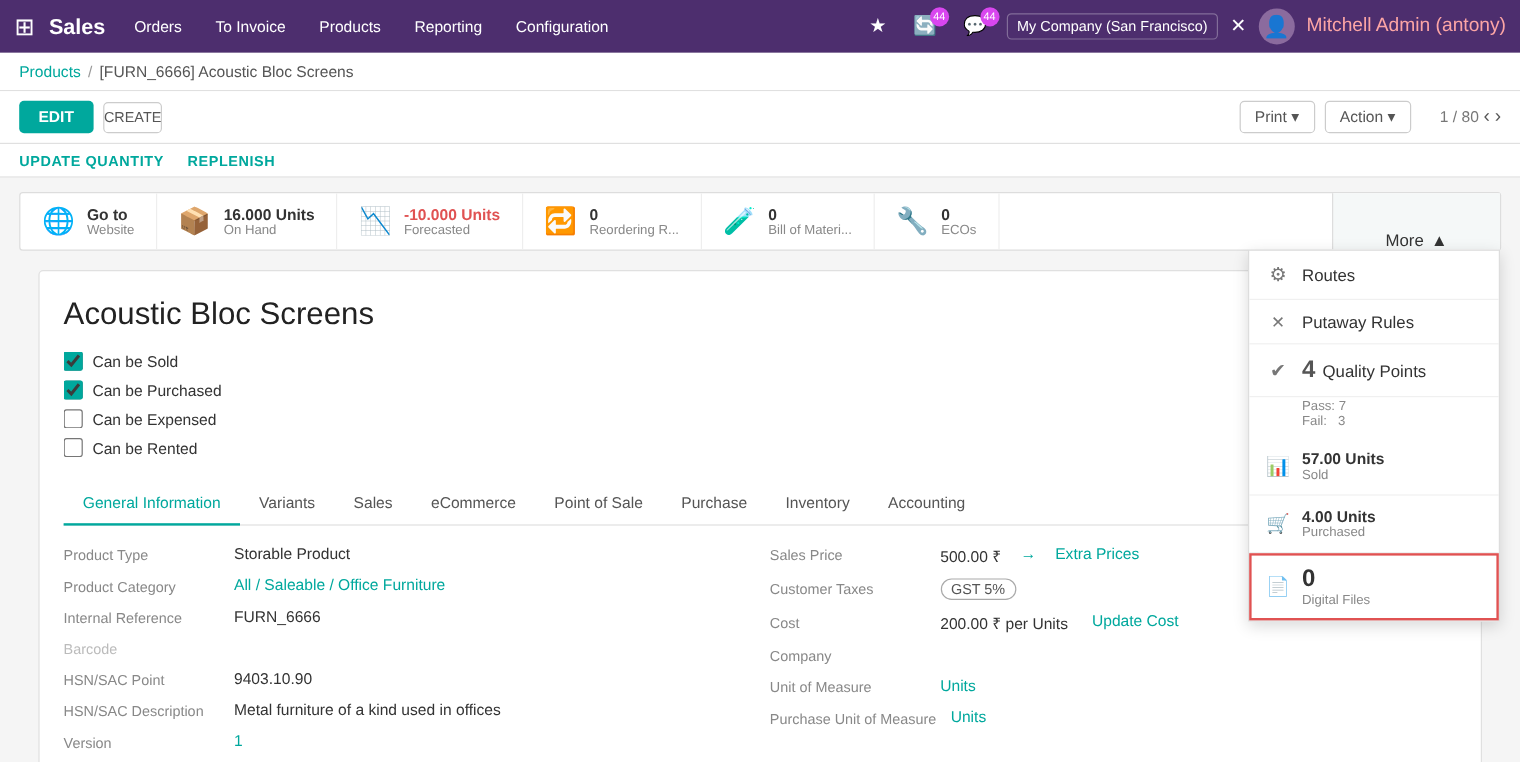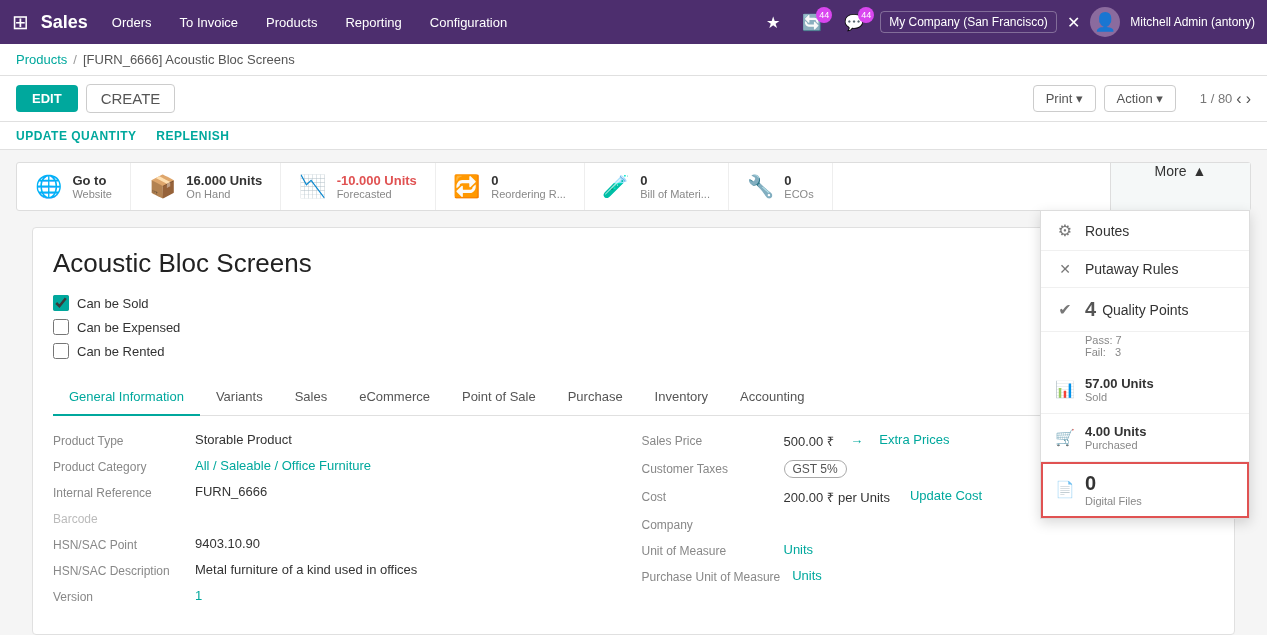--- a/index.html
+++ b/index.html
@@ -65,21 +65,21 @@
       height: 30px;
       border-radius: 50%;
       background: #8b6b9e;
       display: flex;
       align-items: center;
       justify-content: center;
       font-size: 11px;
       color: white;
       overflow: hidden;
     }
-    .user-name { font-size: 12px; color: #ffffff; cursor: pointer; }
+    .user-name { font-size: 16px; color: #fca5a5; cursor: pointer; }
 
     
     .breadcrumb-bar {
       background: white;
       padding: 8px 16px;
       border-bottom: 1px solid #e0e0e0;
       display: flex;
       align-items: center;
       gap: 6px;
     }
@@ -103,22 +103,22 @@
       border-radius: 4px;
       padding: 6px 16px;
       font-size: 13px;
       font-weight: bold;
       cursor: pointer;
     }
     .btn-create {
       background: none;
       border: 1px solid #ccc;
       border-radius: 4px;
-      padding: 5px 14px;
-      font-size: 15px;
+      padding: 5px 0;
+      font-size: 12px;
       cursor: pointer;
       color: #555;
     }
     .action-spacer { flex: 1; }
     .btn-print, .btn-action {
       background: none;
       border: 1px solid #ccc;
       border-radius: 4px;
       padding: 5px 12px;
       font-size: 13px;
@@ -254,21 +254,21 @@
       display: flex;
       flex: 1;
       overflow: hidden;
     }
 
     .ribbon-more {
       border-left: 1px solid #ddd;
       background: #f5f8f8;
       min-width: 140px;
       display: flex;
-      align-items: flex-start;
+      align-items: flex-end;
       justify-content: center;
       cursor: pointer;
       font-size: 14px;
       color: #333;
       gap: 6px;
       position: relative;
     }
 
     .more-panel {
       position: absolute;
@@ -499,20 +499,24 @@
     <div class="form-wrap">
       <div class="product-form">
 
         <div class="product-title">Acoustic Bloc Screens</div>
 
         <div class="checkbox-row">
           <input type="checkbox" checked="" style="">
           <span class="checkbox-label">Can be Sold</span>
         </div>
         <div class="checkbox-row">
+          <input type="checkbox" checked="" style="">
+          <span class="checkbox-label">Can be Purchased</span>
+        </div>
+        <div class="checkbox-row">
           <input type="checkbox" style="">
           <span class="checkbox-label">Can be Expensed</span>
         </div>
         <div class="checkbox-row">
           <input type="checkbox" style="">
           <span class="checkbox-label">Can be Rented</span>
         </div>
 
         <div class="tab-bar">
           <div class="tab active">General Information</div>

